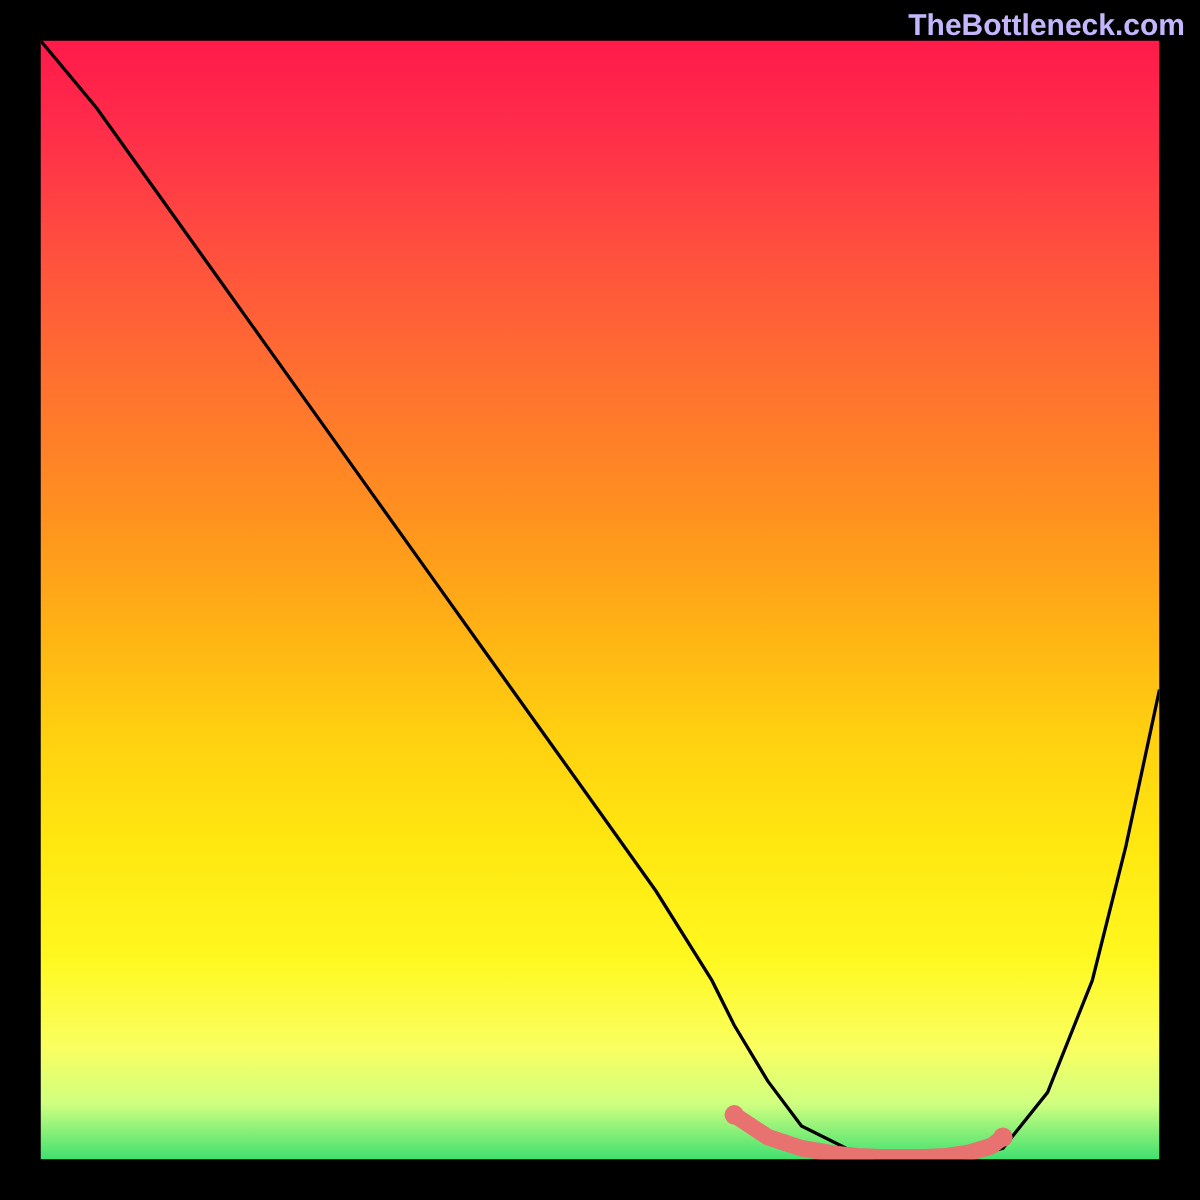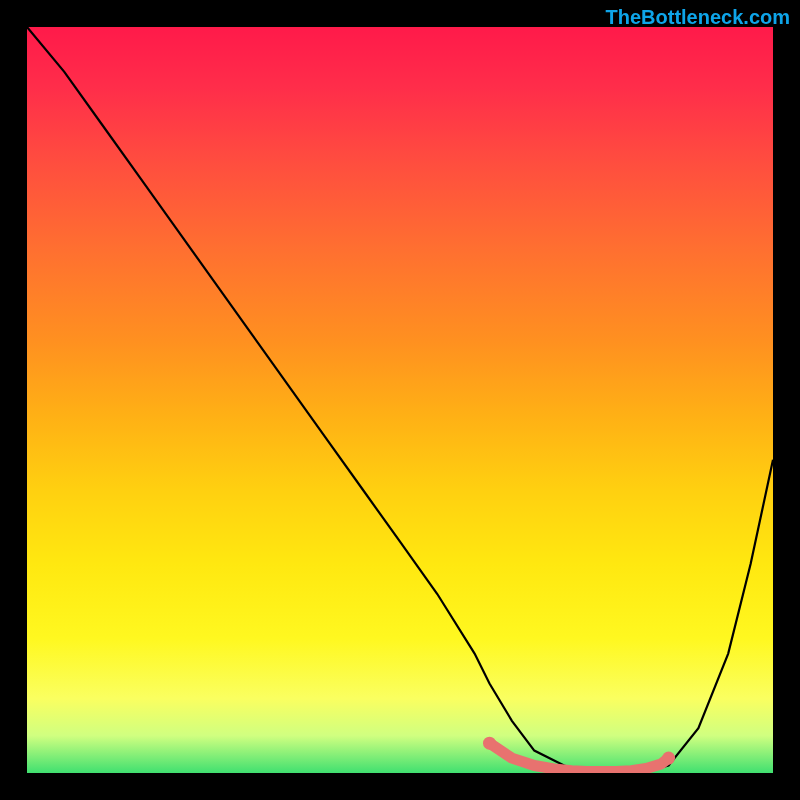--- a/index.html
+++ b/index.html
@@ -8,21 +8,21 @@
     width: 800px;
     height: 800px;
     background: #000;
     position: relative;
     font-family: Arial, sans-serif;
   }
   .watermark {
     position: absolute;
     top: 6px;
     right: 10px;
-    color: #0ea5e9;
+    color: #c4b5fd;
     font-size: 20px;
     font-weight: bold;
     z-index: 10;
   }
   .plot-area {
     position: absolute;
     left: 27px;
     top: 27px;
     width: 746px;
     height: 746px;

